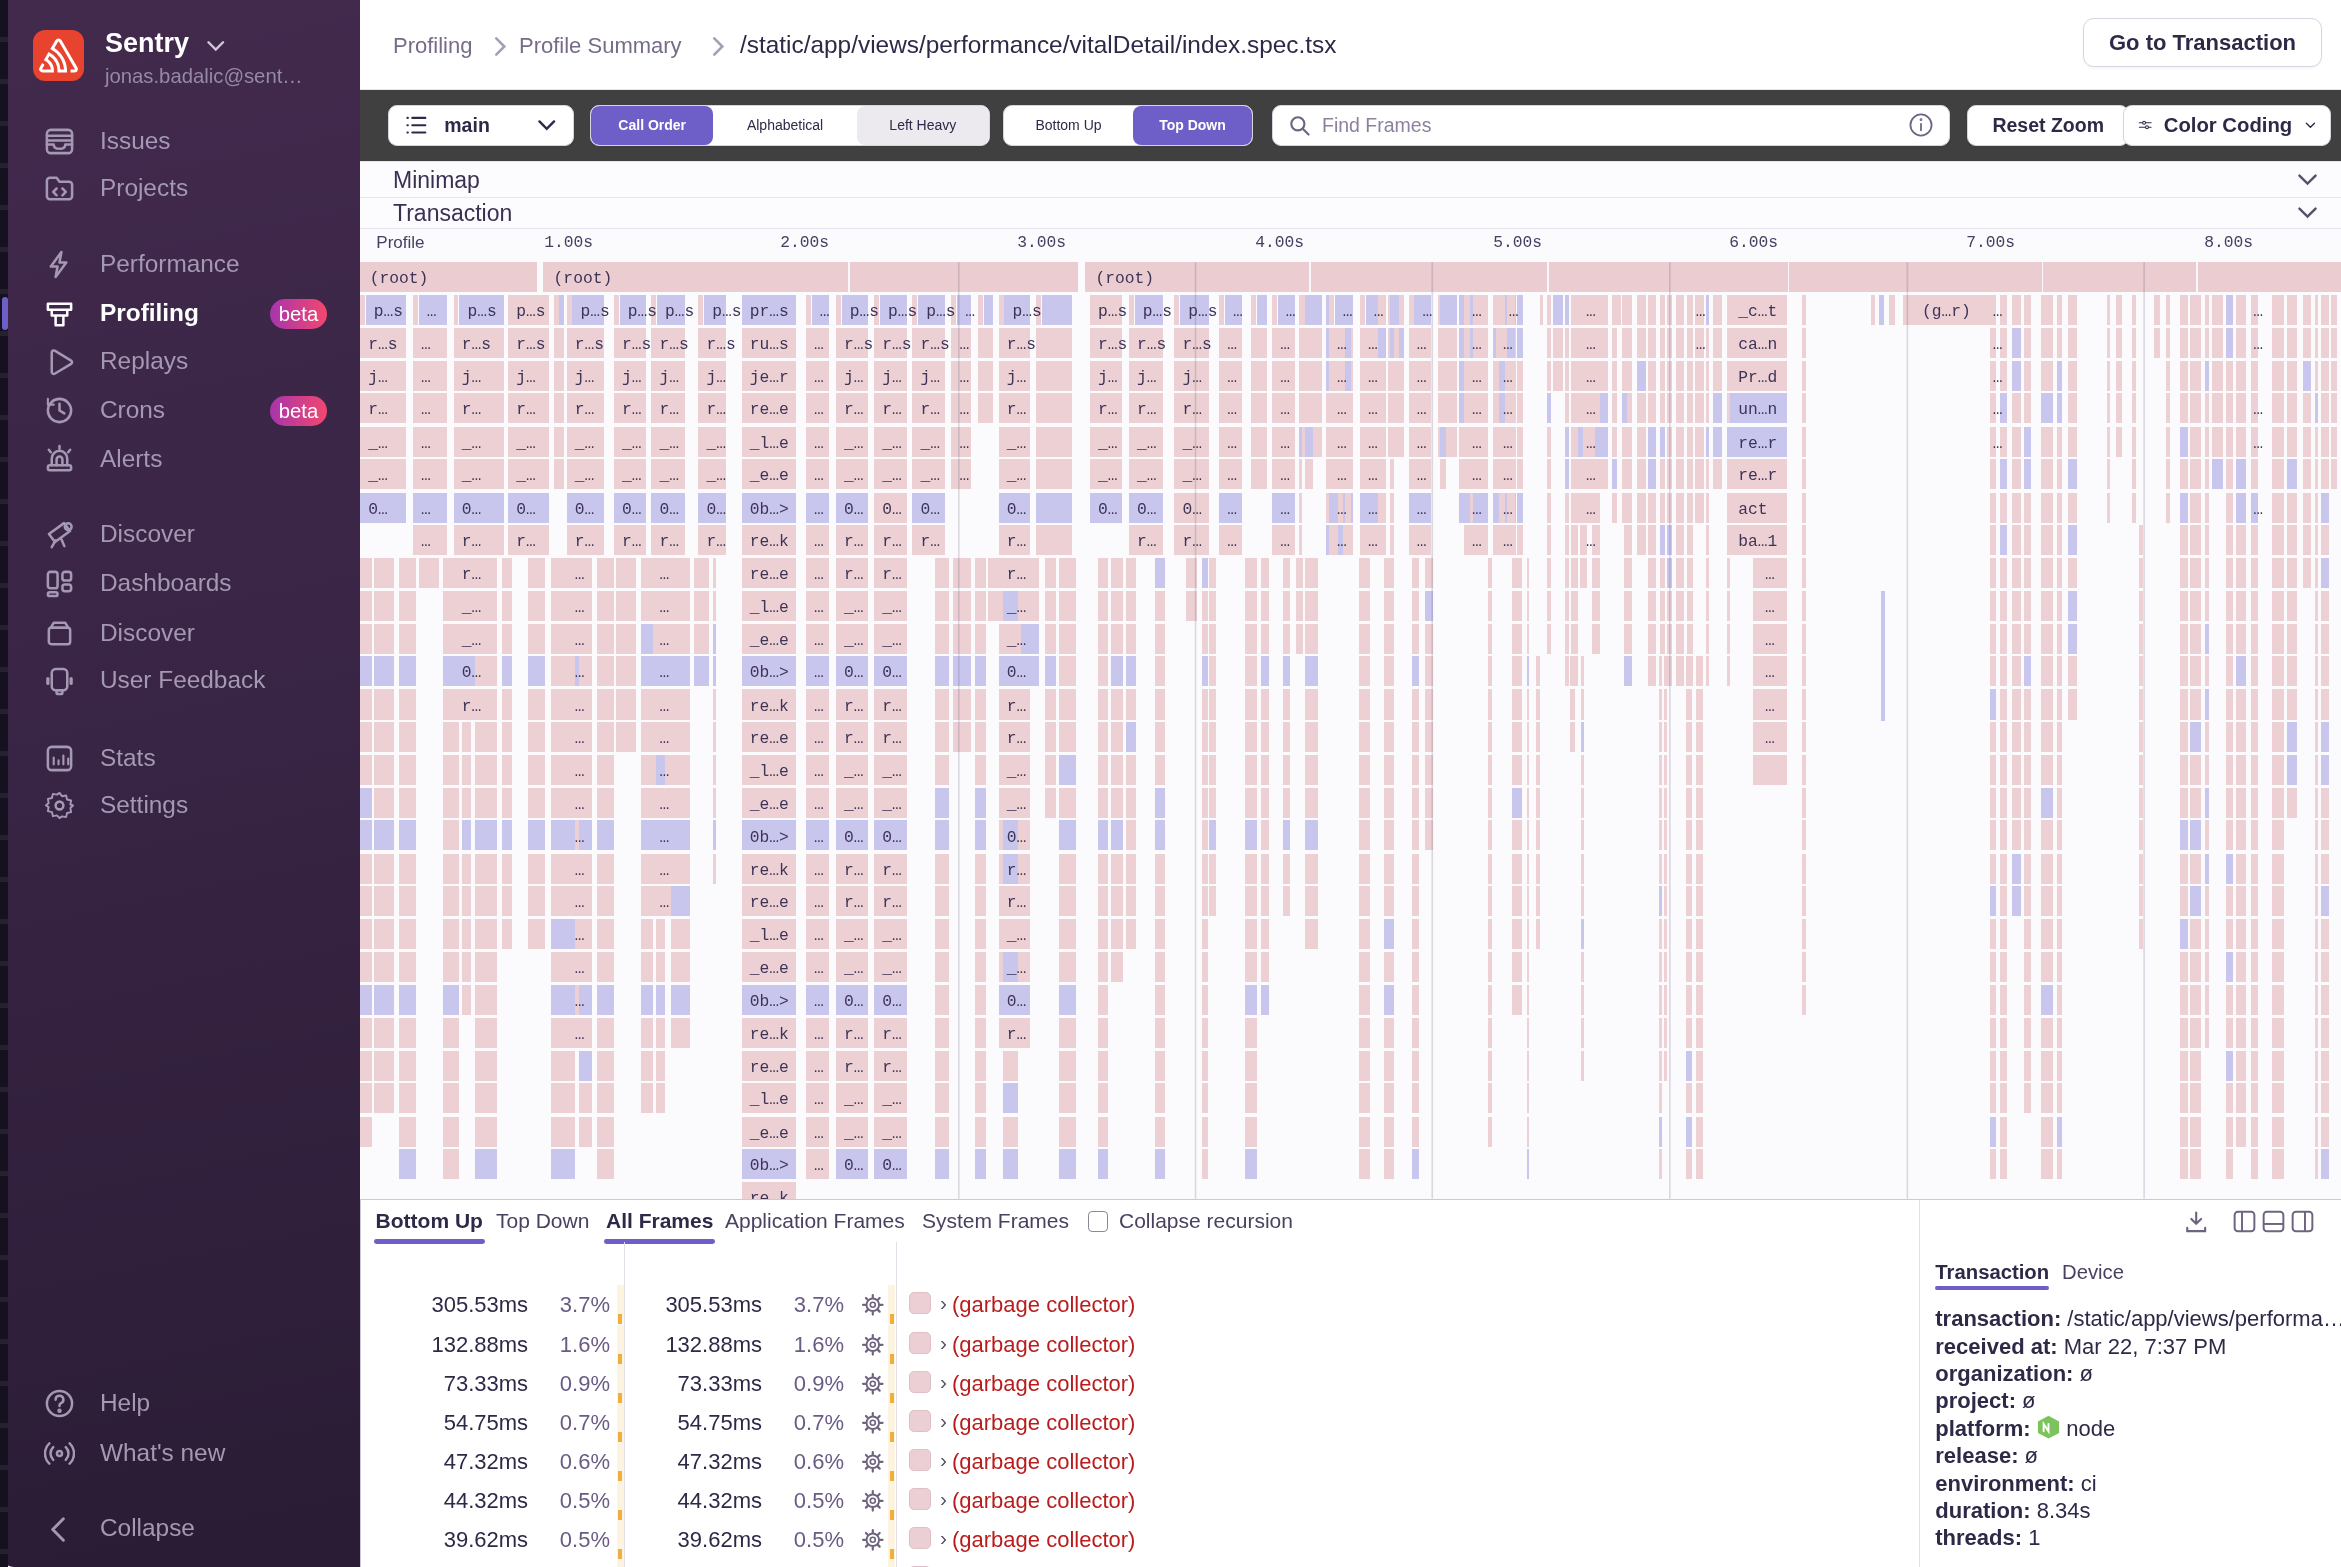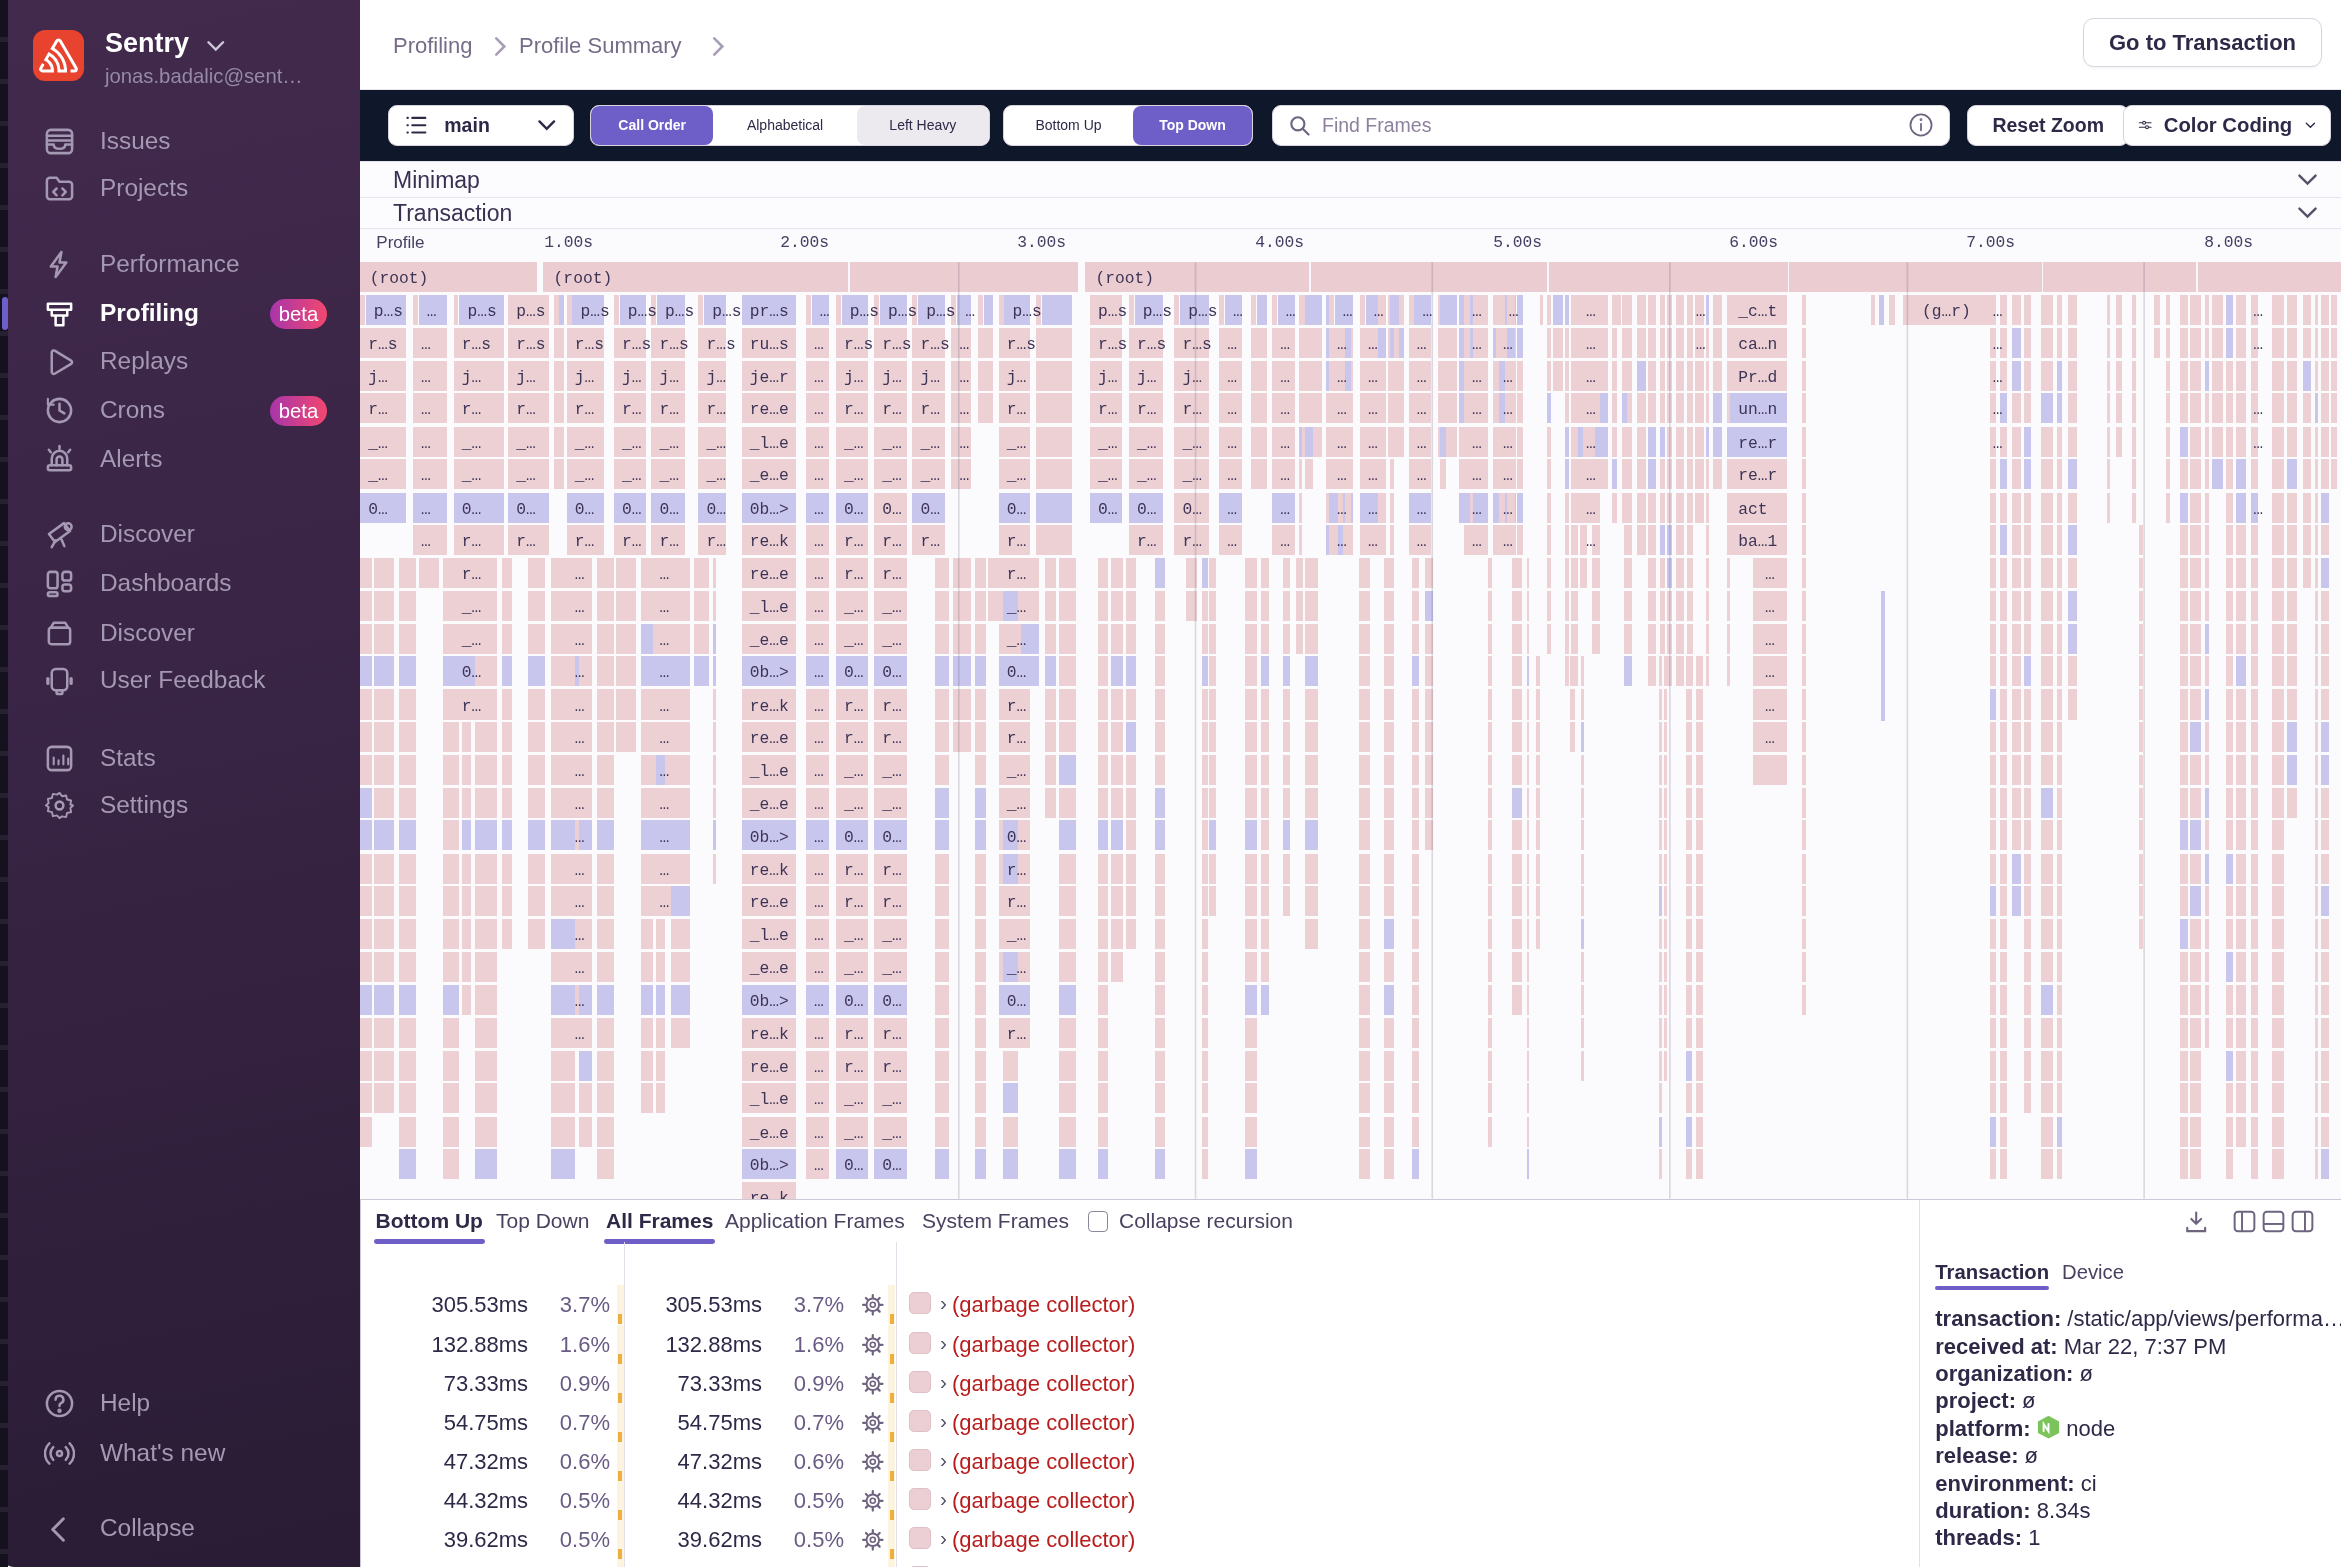--- a/index.html
+++ b/index.html
@@ -10,21 +10,21 @@
 #edge{position:absolute;left:0;top:0;width:8.1px;height:1567px;background:repeating-linear-gradient(180deg,#16111e 0 37px,#262031 37px 42px)}
 .nav{position:absolute;left:100px;font-size:24.4px;color:#a498b3;white-space:nowrap}
 .nav.active{color:#fff;font-weight:bold}
 .nicon{position:absolute;left:44px;width:31px;height:31px}
 .beta{position:absolute;left:270px;width:57px;height:30px;border-radius:15.5px;
   background:linear-gradient(90deg,#a835ab,#f2476f);color:#fff;font-size:20.3px;
   text-align:center;line-height:30px}
 #main{position:absolute;left:360px;top:0;width:1981px;height:1567px;background:#fbfafc}
 #crumbbar{position:absolute;left:0;top:0;width:1981px;height:90px;background:#fff;
   border-bottom:0.8px solid #e7e2ec}
-#toolbar{position:absolute;left:0;top:90px;width:1981px;height:72px;background:#0f172a;
+#toolbar{position:absolute;left:0;top:90px;width:1981px;height:72px;background:#404040;
   border-bottom:0.8px solid #e7e2ec}
 .btn{position:absolute;top:14.6px;height:41px;background:#fff;border:1.2px solid #d9d3df;
   border-radius:9px;font-size:19.5px;color:#2f2847;display:flex;align-items:center;
   white-space:nowrap;box-shadow:0 1.6px 2.4px rgba(50,40,80,.04)}
 .seg{position:absolute;top:14.6px;height:41px;border:1.2px solid #d9d3df;border-radius:9px;
   background:#fff;display:flex;overflow:hidden;box-shadow:0 1.6px 2.4px rgba(50,40,80,.04)}
 .seg div{font-size:14px;display:flex;align-items:center;justify-content:center;color:#2f2847}
 .seg .on{background:#6d5fc7;color:#fff;font-weight:bold;border-radius:8.1px}
 .hrow{position:absolute;left:0;width:1981px;background:#fcfbfd;border-bottom:0.8px solid #e8e3ee;
   font-size:23px;color:#3a3152}
@@ -161,20 +161,21 @@
 <div id="main">
   <div id="crumbbar">
     <div class="abs" style="left:33px;top:33px;font-size:22px;color:#776c88">Profiling</div>
     <svg class="ic abs" style="left:133px;top:36px" width="14.6" height="21" viewBox="0 0 18 26">
         <path d="M4 3l10 10L4 23" stroke="#a79db5" stroke-width="3.2" fill="none" stroke-linecap="round"></path>
       </svg>
     <div class="abs" style="left:159px;top:33px;font-size:22px;color:#776c88">Profile Summary</div>
     <svg class="ic abs" style="left:351px;top:36px" width="14.6" height="21" viewBox="0 0 18 26">
         <path d="M4 3l10 10L4 23" stroke="#a79db5" stroke-width="3.2" fill="none" stroke-linecap="round"></path>
       </svg>
+    <div class="abs" style="left:380px;top:31px;font-size:24.4px;color:#2f2847">/static/app/views/performance/vitalDetail/index.spec.tsx</div>
     <div class="btn" style="left:1723px;top:18px;height:49px;padding:0 25px;font-weight:bold;border-radius:10.6px;font-size:22px">Go to Transaction</div>
   </div>
 
   <div id="toolbar">
     <div class="btn" style="left:28px;width:186px;padding:0 16.3px">
       <svg class="ic" width="24.4" height="24.4" viewBox="0 0 30 30" stroke="#2f2847" stroke-width="2.6" stroke-linecap="round">
           <path d="M9 6h16M9 15h16M9 24h16"></path>
           <path d="M3 6h.5M3 15h.5M3 24h.5" stroke-dasharray="1 3"></path>
         </svg>
       <span style="margin-left:14.6px;font-weight:bold">main</span>

